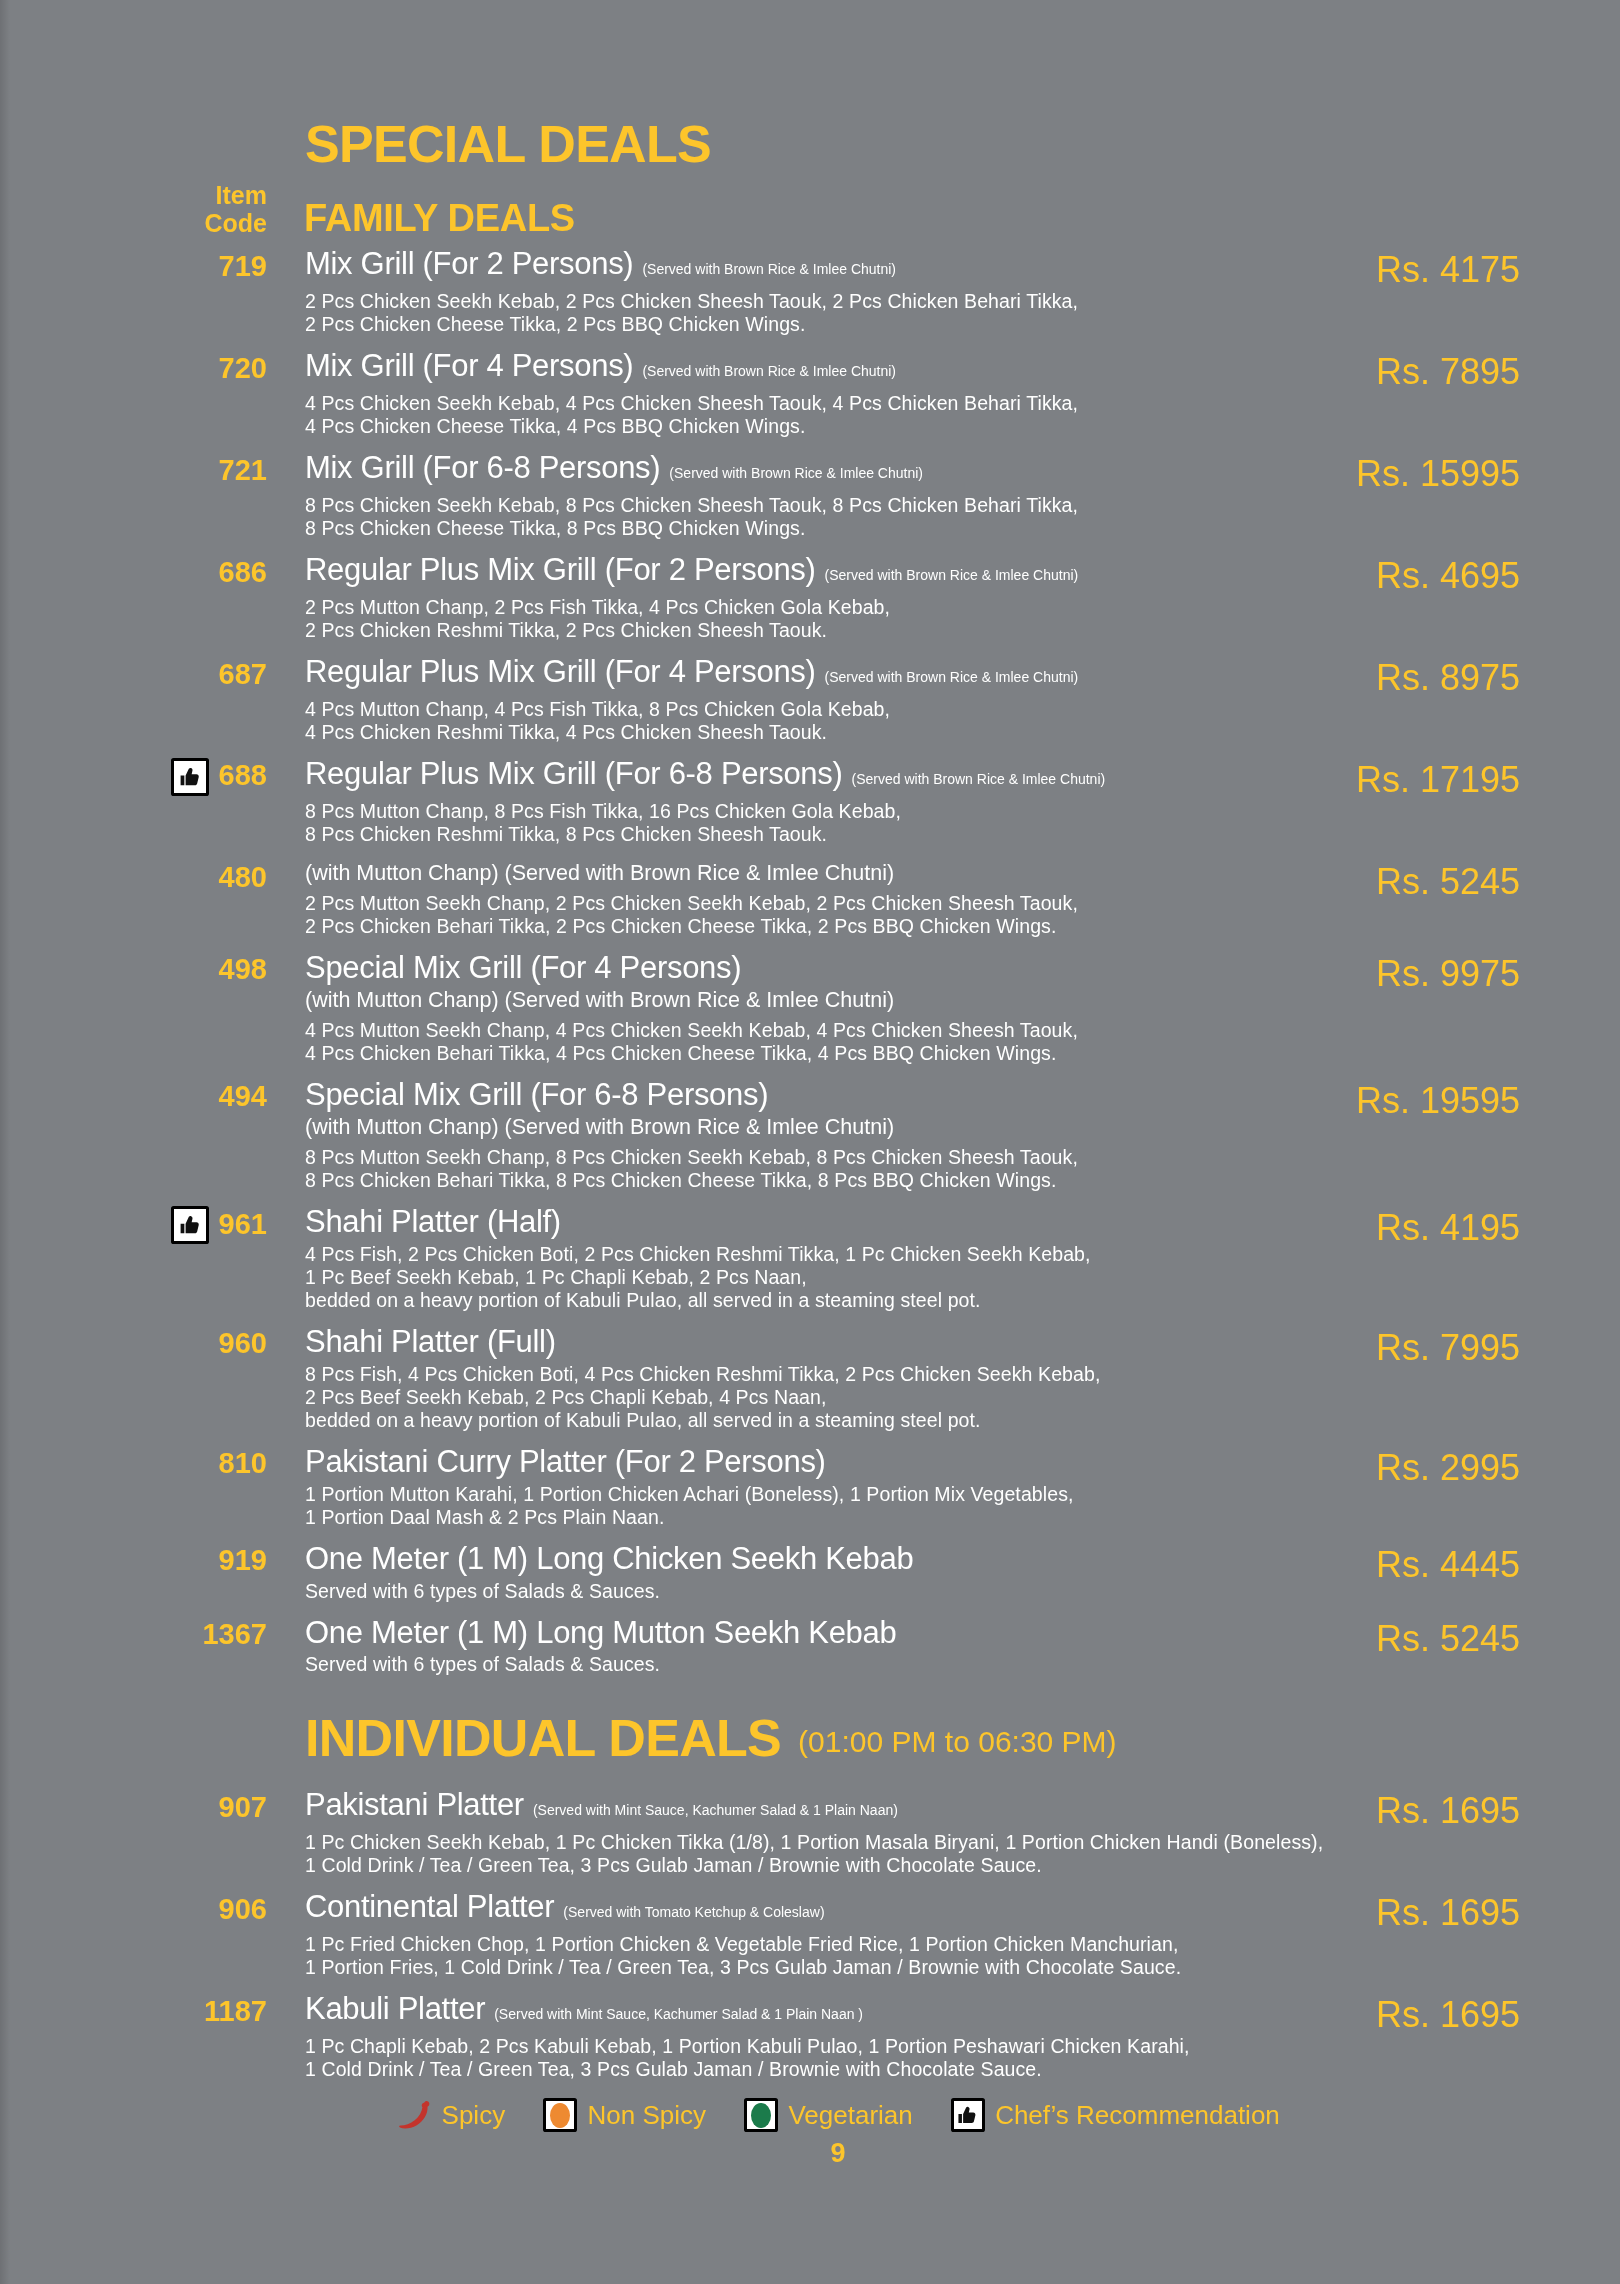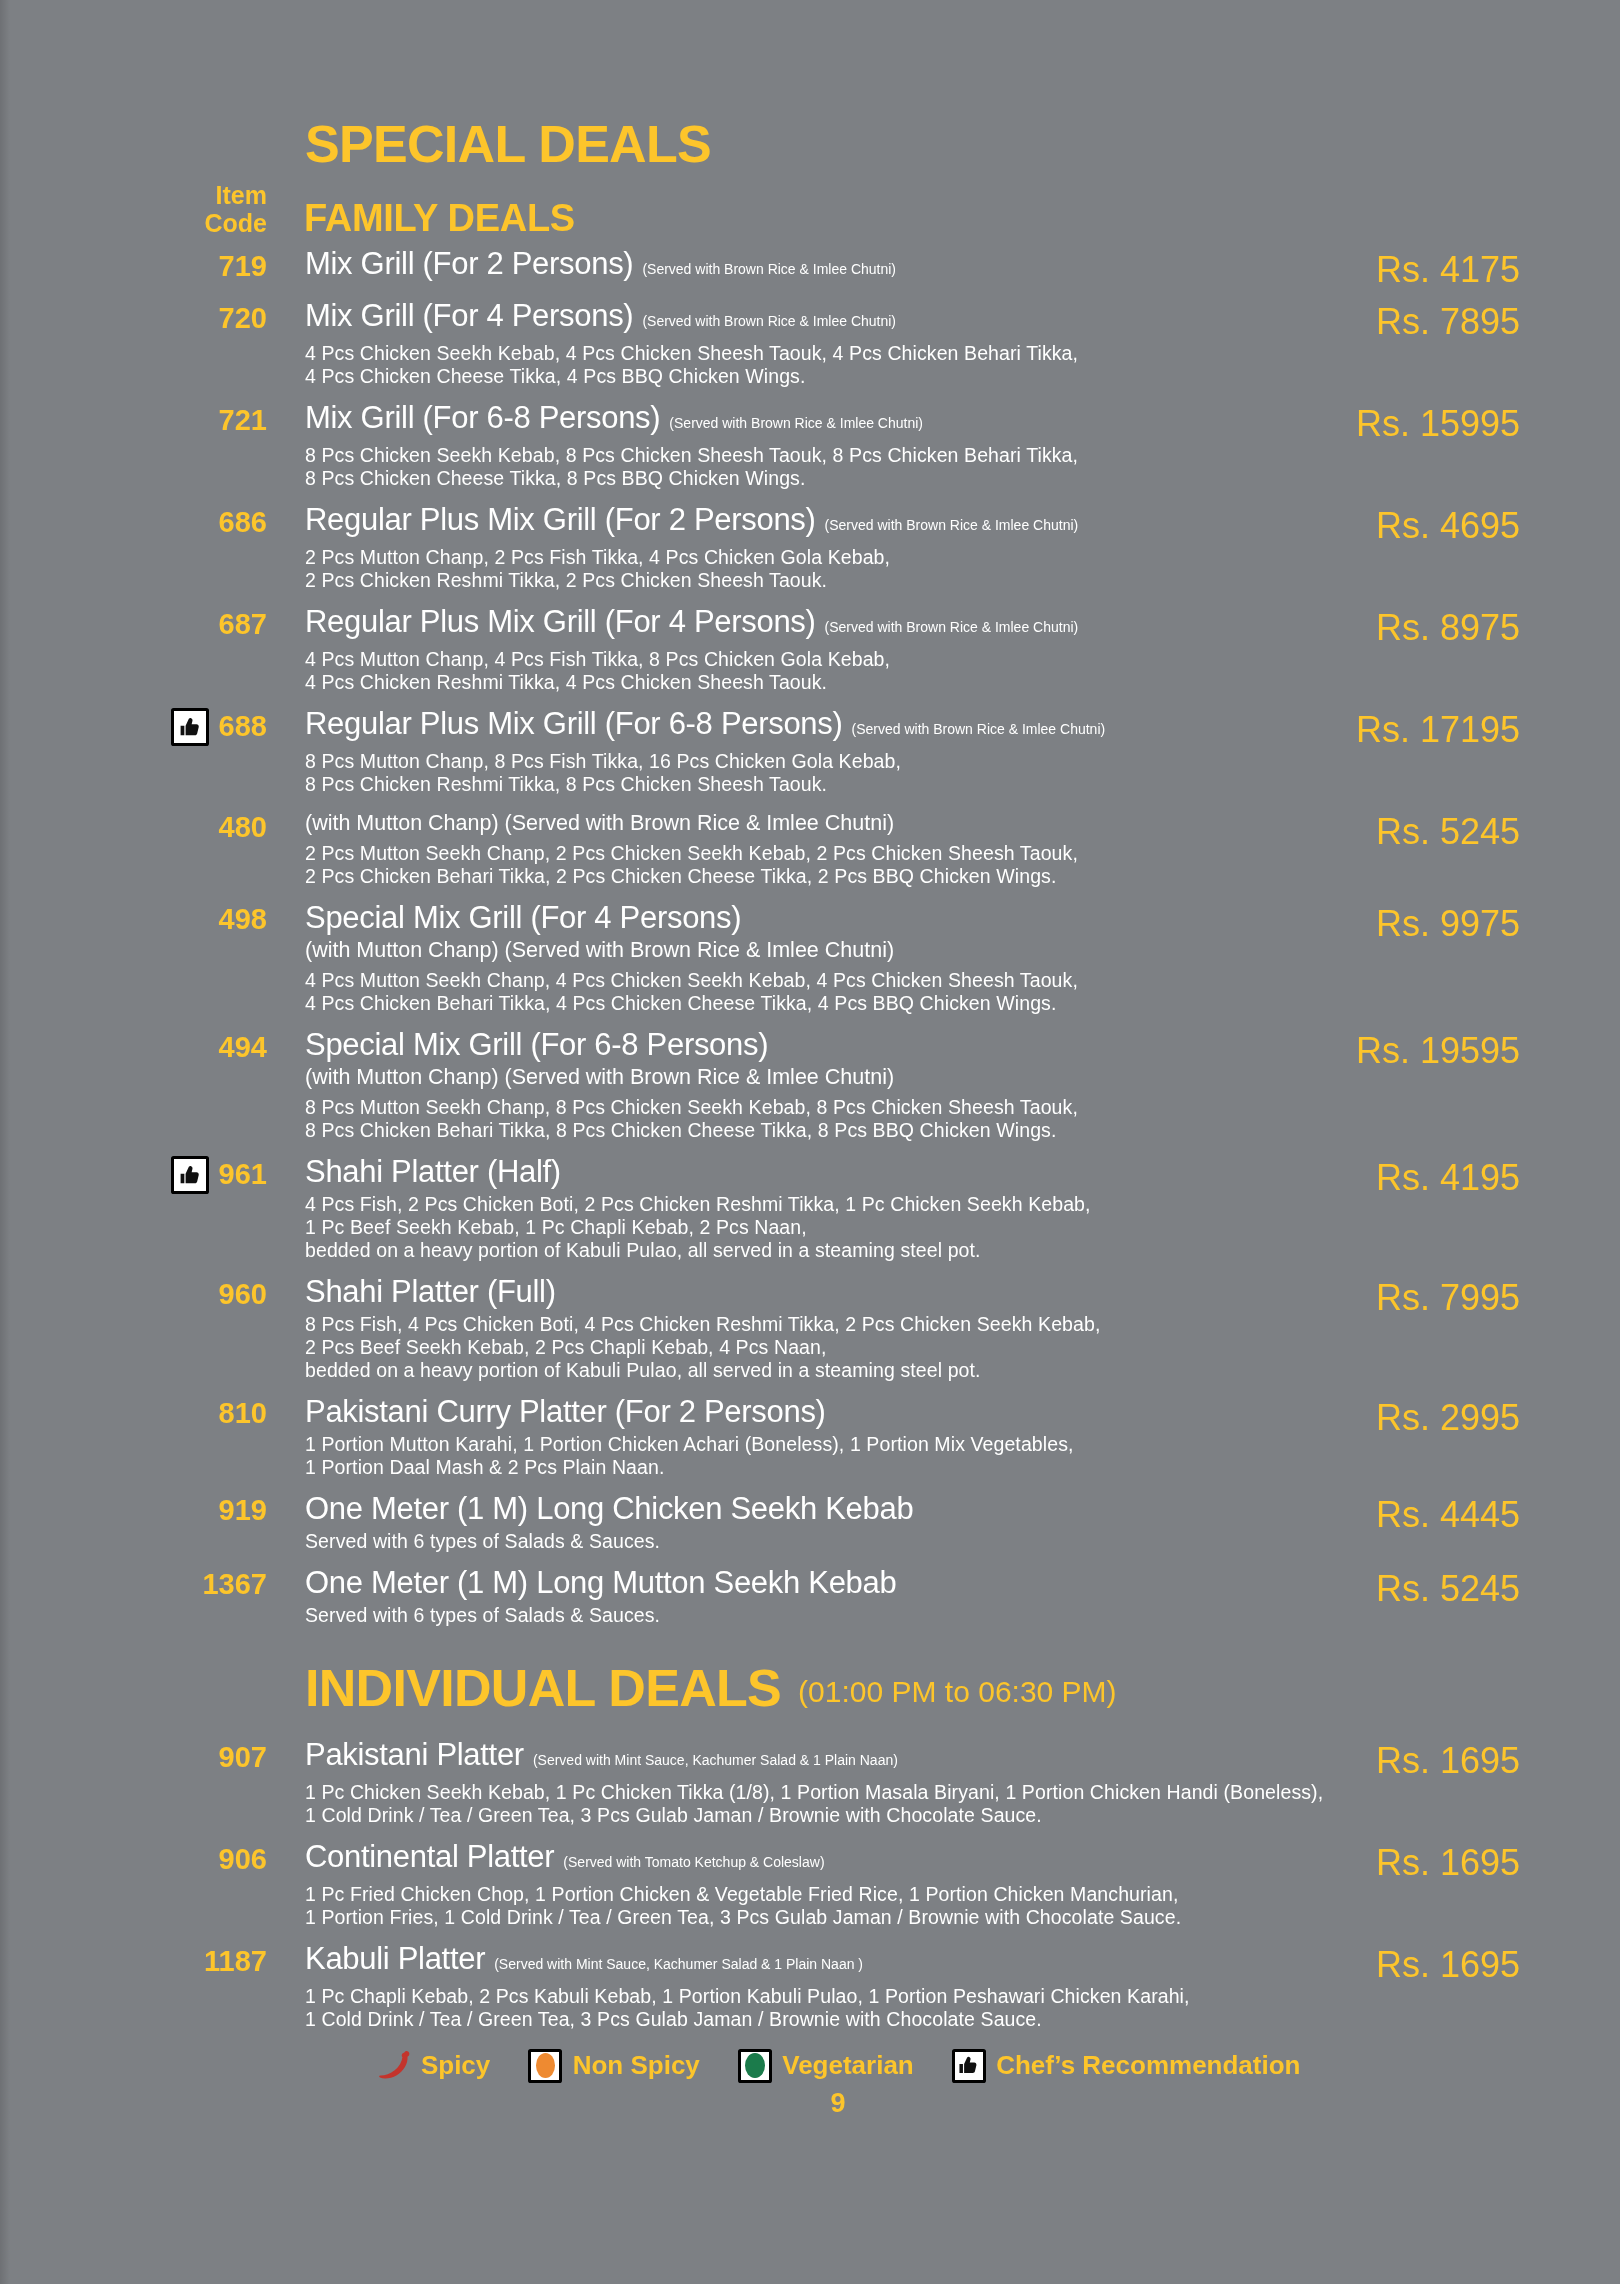--- a/index.html
+++ b/index.html
@@ -42,21 +42,21 @@
   .item .price{position:absolute;top:2px;right:128px;color:var(--yellow);
     font-size:36px;font-weight:400;white-space:nowrap;}
   
   .individual-header{margin:30px 0 18px 277px;color:var(--yellow);text-align:right;}
   .individual-header h2{margin:0;font-size:52px;font-weight:700;line-height:56px;
     display:flex;align-items:center;gap:17px;letter-spacing:-0.7px;}
   .individual-header .time-note{font-size:30px;font-weight:400;letter-spacing:0;padding-top:7.8px;}
   
   .legend{display:flex;justify-content:center;align-items:center;gap:38px;margin-top:17px;}
   .legend-item{display:flex;align-items:center;gap:10.4px;color:var(--yellow);
-    font-size:26px;font-weight:700;}
+    font-size:26px;font-weight:400;}
   .badge-box{width:34px;height:34px;background:#fff;border:3.9px solid #000;border-radius:2.6px;
     box-sizing:border-box;display:flex;align-items:center;justify-content:center;}
   .dot{width:19.5px;height:25px;border-radius:50%;}
   .dot.orange{background:#EE8A31;}
   .dot.green{background:#1B7B4B;}
   .chili{width:35px;height:35px;}
   .footer-notes{text-align:center;color:var(--yellow);font-weight:700;
     font-size:26px;line-height:35px;margin-top:7.8px;}
   .page-number{text-align:center;color:var(--yellow);font-weight:700;font-size:27px;margin-top:5.2px;}
 </style>
@@ -75,20 +75,22 @@
   </div>
 
   <div>
       <div class="item">
 
     <span class="code">719</span>
     <div class="title-line">
       <span class="title">Mix Grill (For 2 Persons)</span><span class="note">(Served with Brown Rice &amp; Imlee Chutni)</span>
     </div>
 
+    <div class="desc">2 Pcs Chicken Seekh Kebab, 2 Pcs Chicken Sheesh Taouk, 2 Pcs Chicken Behari Tikka,
+2 Pcs Chicken Cheese Tikka, 2 Pcs BBQ Chicken Wings.</div>
     <span class="price">Rs. 4175</span>
   </div>
       <div class="item">
 
     <span class="code">720</span>
     <div class="title-line">
       <span class="title">Mix Grill (For 4 Persons)</span><span class="note">(Served with Brown Rice &amp; Imlee Chutni)</span>
     </div>
 
     <div class="desc">4 Pcs Chicken Seekh Kebab, 4 Pcs Chicken Sheesh Taouk, 4 Pcs Chicken Behari Tikka,

